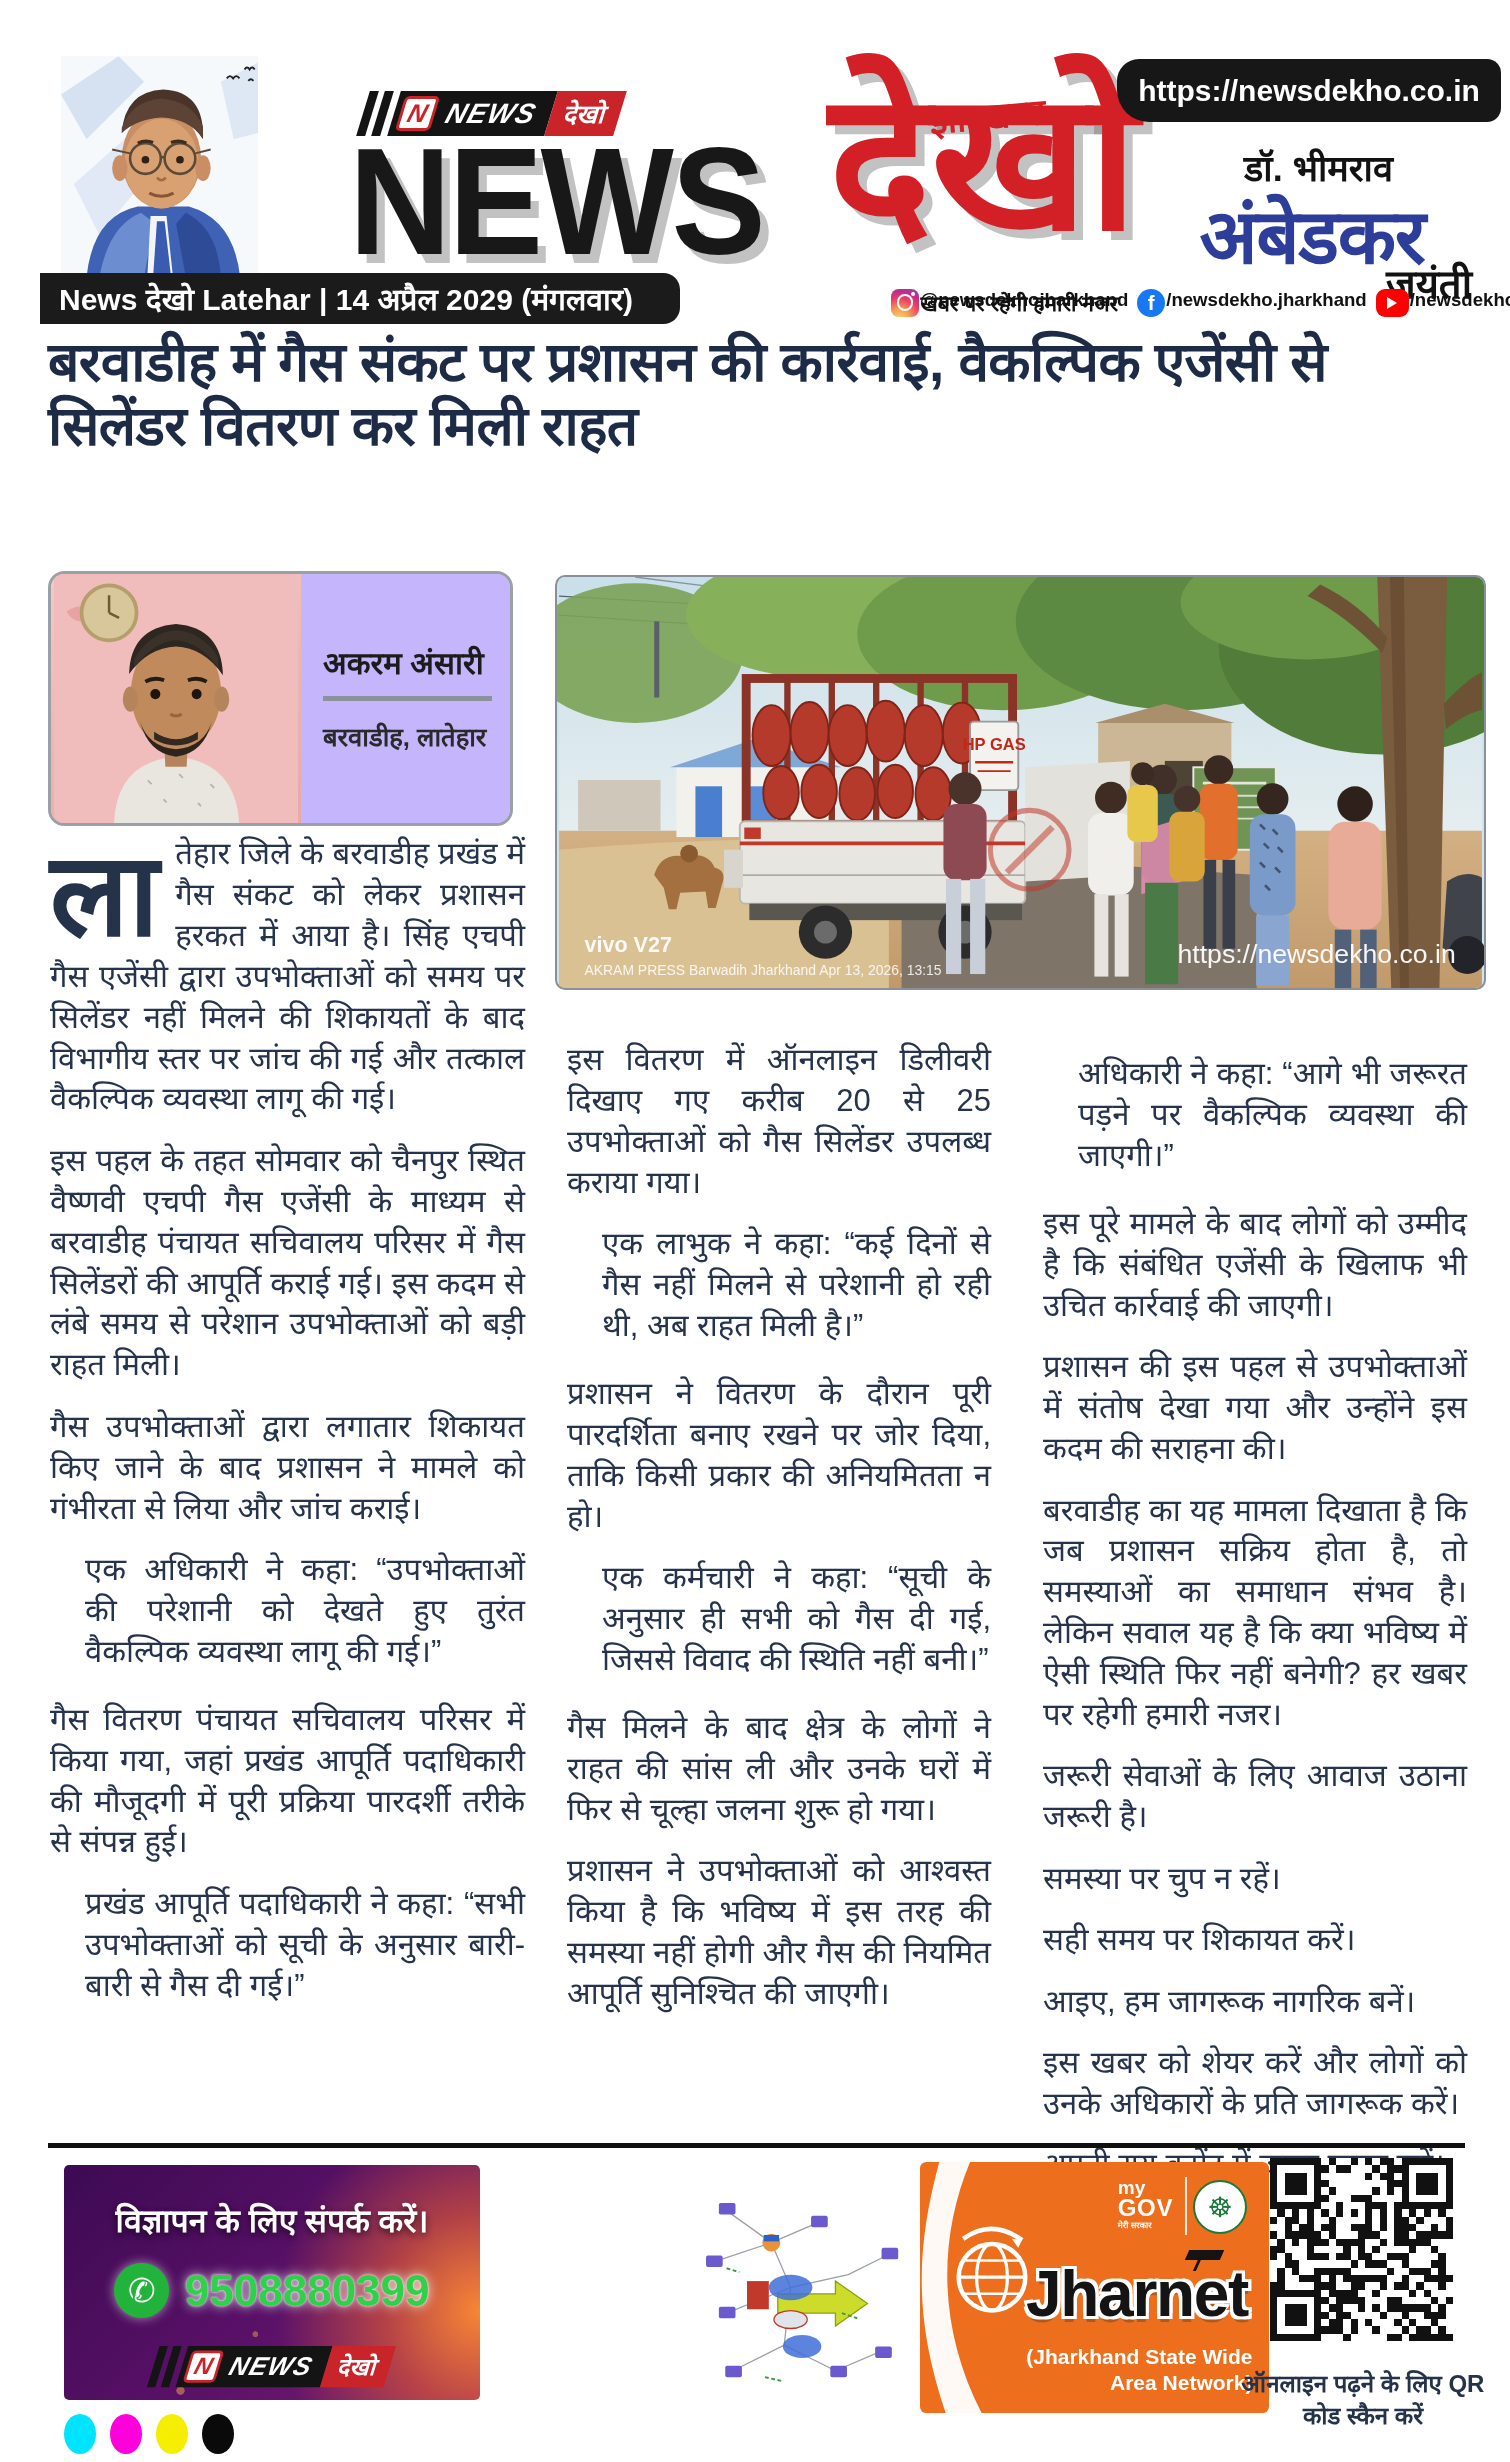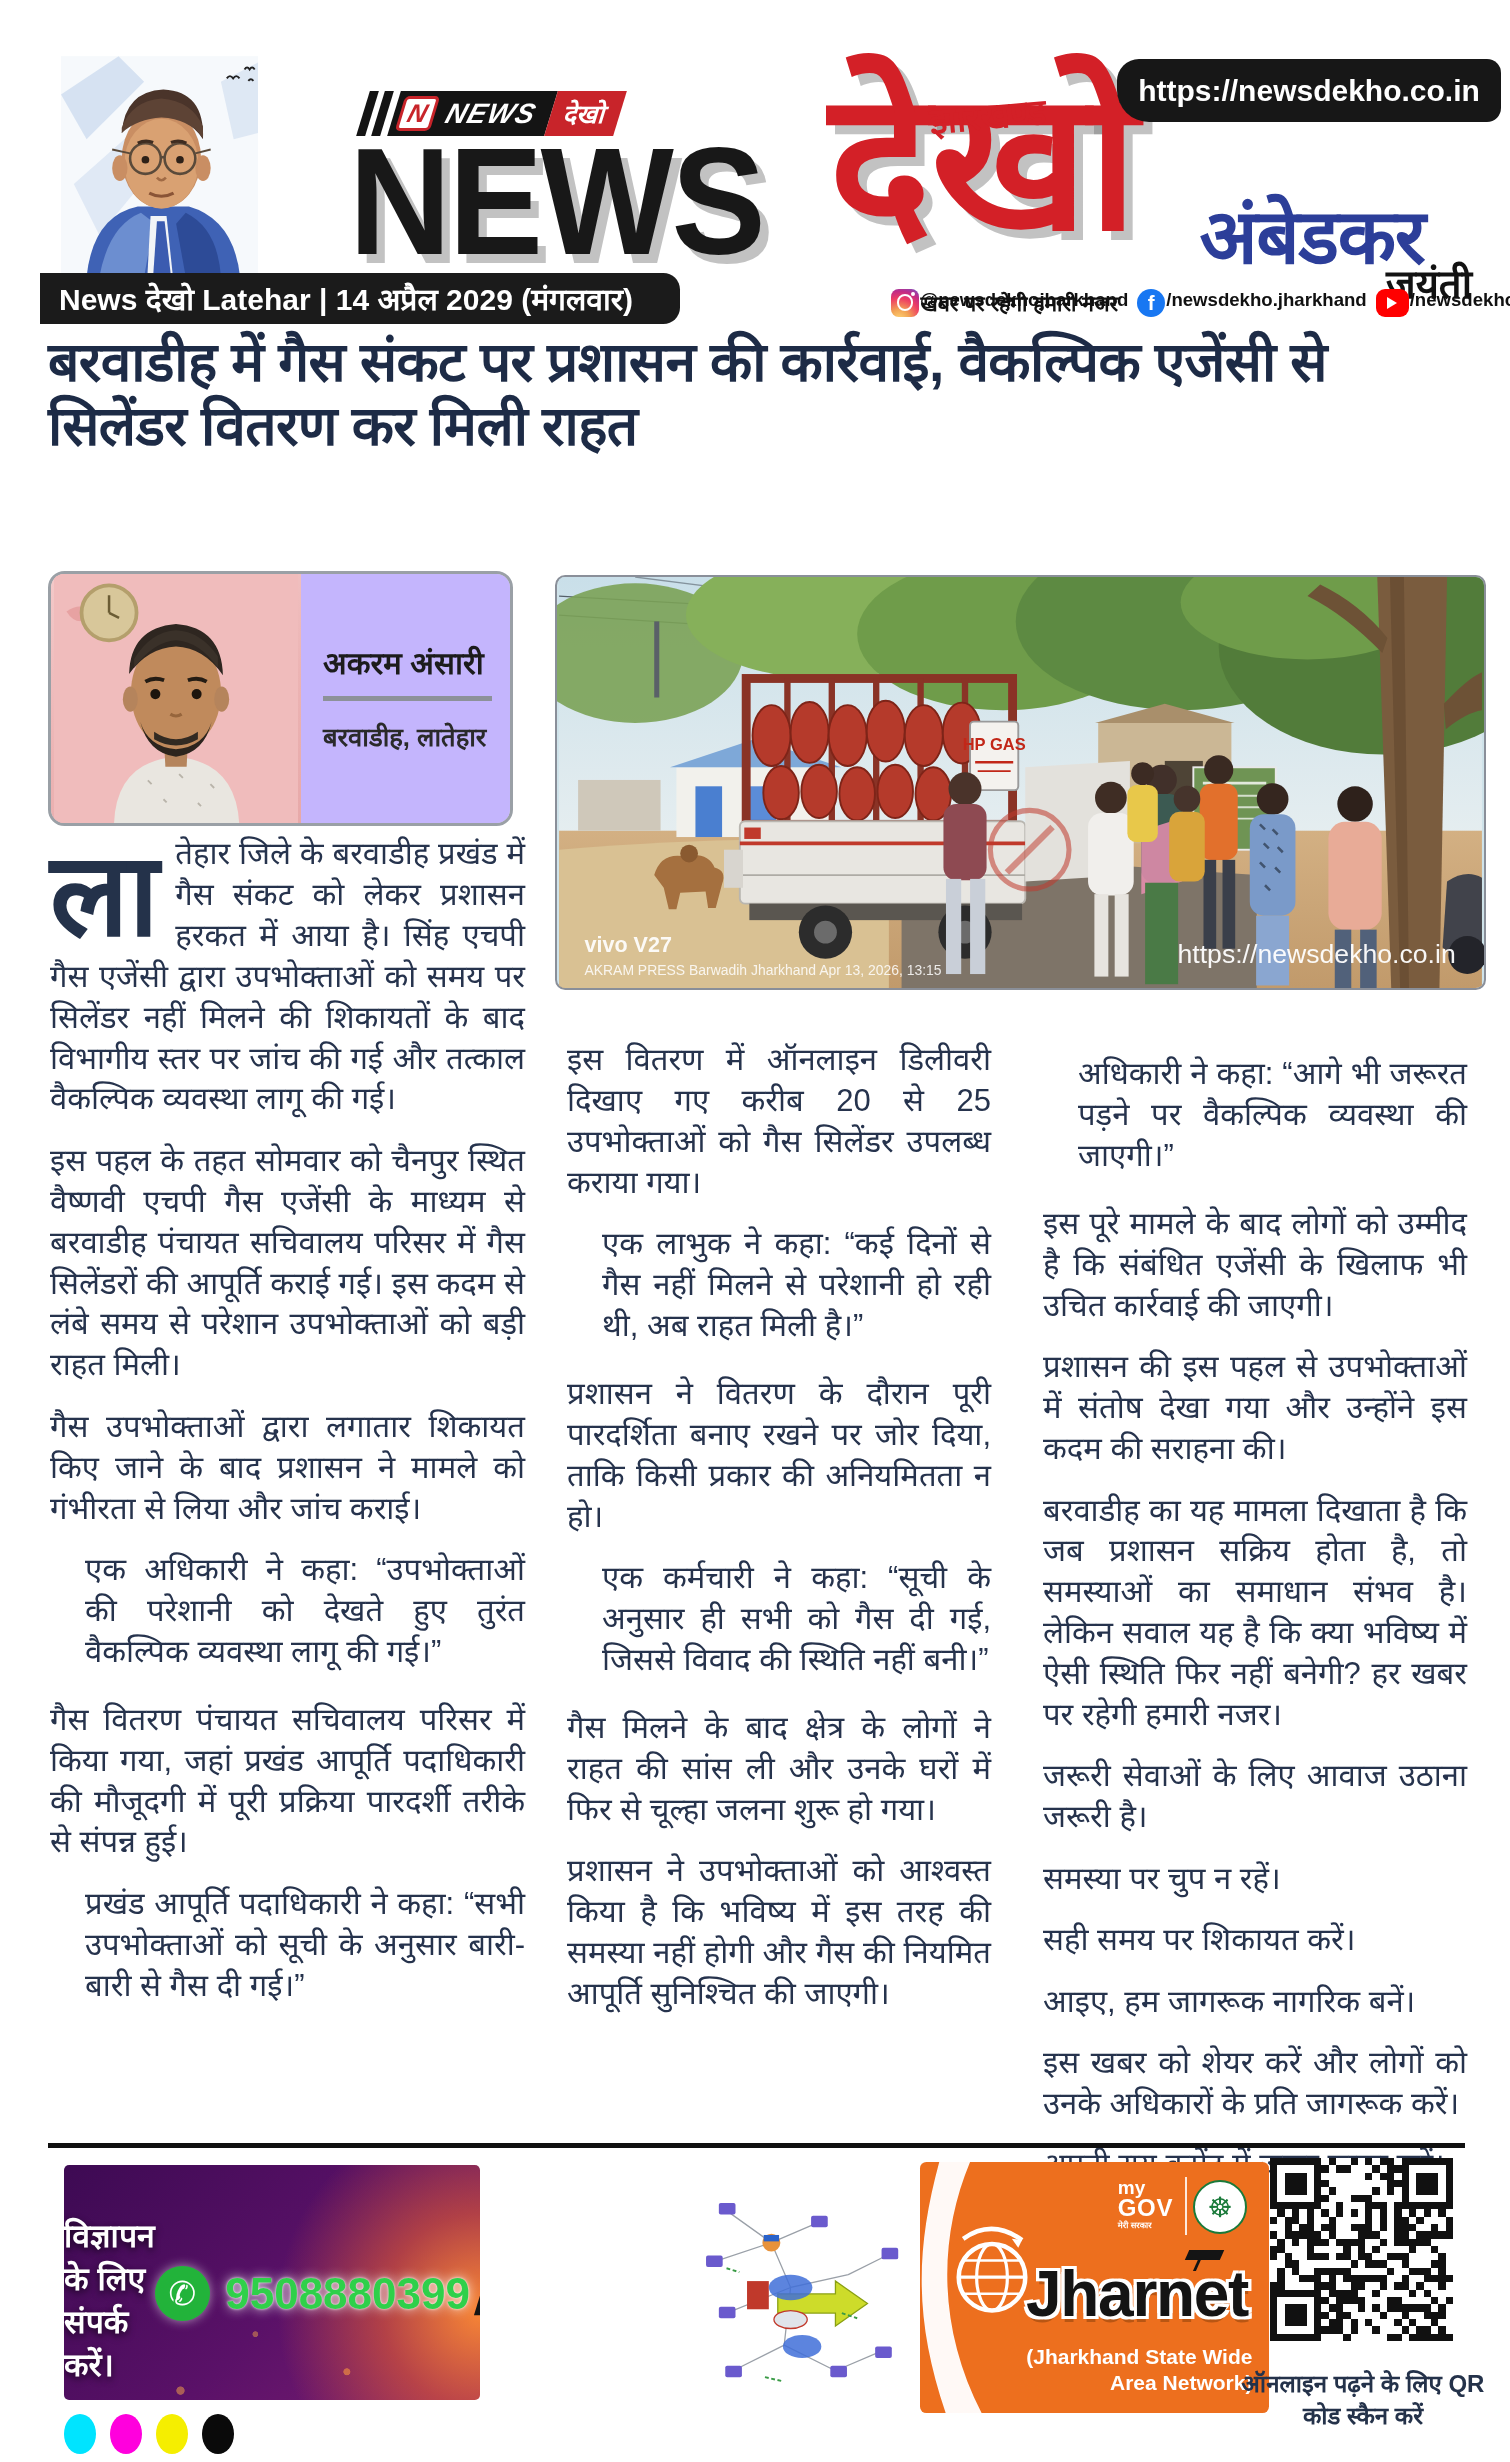--- a/index.html
+++ b/index.html
@@ -76,21 +76,21 @@
   
   .footer-rule { left:48px; top:2143px; width:1417px; height:4.5px; background:#101010; }
 
   .ad-banner { left:64px; top:2165px; width:416px; height:235px; border-radius:5.1px; overflow:hidden;
     background:
       radial-gradient(circle at 100% 62%, rgba(255,140,50,.95) 0%, rgba(240,100,40,.55) 22%, rgba(240,100,40,0) 46%),
       radial-gradient(circle at 28% 96%, rgba(250,170,70,.5) 0 3.8px, transparent 4.5px),
       radial-gradient(circle at 68% 88%, rgba(250,170,70,.6) 0 3.2px, transparent 3.8px),
       radial-gradient(circle at 46% 72%, rgba(250,170,70,.45) 0 2.6px, transparent 3.2px),
       linear-gradient(135deg,#3d0a53 0%,#5a1168 55%,#7c1e72 100%);
-    display:flex; flex-direction:row; align-items:center; }
+    display:flex; flex-direction:column; align-items:center; }
   .ad-title { margin-top:33px; color:#fff; font-size:32px; font-weight:900; text-shadow:0 3.2px 7.7px rgba(0,0,0,.65); }
   .ad-phone-row { margin-top:22px; display:flex; align-items:center; gap:15.4px; }
   .ic-whatsapp { width:55px; height:55px; border-radius:50%; background:#22b33a; color:#fff; font-size:33px; display:flex; align-items:center; justify-content:center; box-shadow:0 0 10.2px rgba(255,255,255,.55); }
   .ad-phone { font-size:44px; font-weight:900; color:#2fd04a; text-shadow:0 0 2.6px #fff, 0 0 11.5px rgba(255,255,255,.9); }
   .ad-logo { margin-top:25.6px; transform:scale(.92); }
 
   .network-diagram { left:688px; top:2185px; width:218px; height:221px; }
 
   .jharnet-banner { left:920px; top:2162px; width:349px; height:251px; background:#ed6f1e; border-radius:6.4px; overflow:hidden; }
   .jharnet-swoosh { position:absolute; left:0; top:0; height:100%; width:77px; }
@@ -172,20 +172,21 @@
       <div class="logo-dekho">देखो</div>
     </div>
   </div>
 
   <div class="abs masthead-news">NEWS</div>
   <div class="abs masthead-dekho">देखो</div>
   <div class="abs masthead-state">झारखण्ड</div>
   <div class="abs masthead-tagline">हर खबर पर रहेगी हमारी नजर</div>
 
   <div class="abs url-box">https://newsdekho.co.in</div>
+  <div class="abs jay1">डॉ. भीमराव</div>
   <div class="abs jay2">अंबेडकर</div>
   <div class="abs jay3">जयंती</div>
 
   <div class="abs edition-bar">News देखो Latehar | 14 अप्रैल 2029 (मंगलवार)</div>
 
   <div class="abs social-row">
       <div class="social-item">
         <div class="ic ic-instagram"></div>
         <span class="social-handle">@newsdekhojharkhand</span>
       </div>

